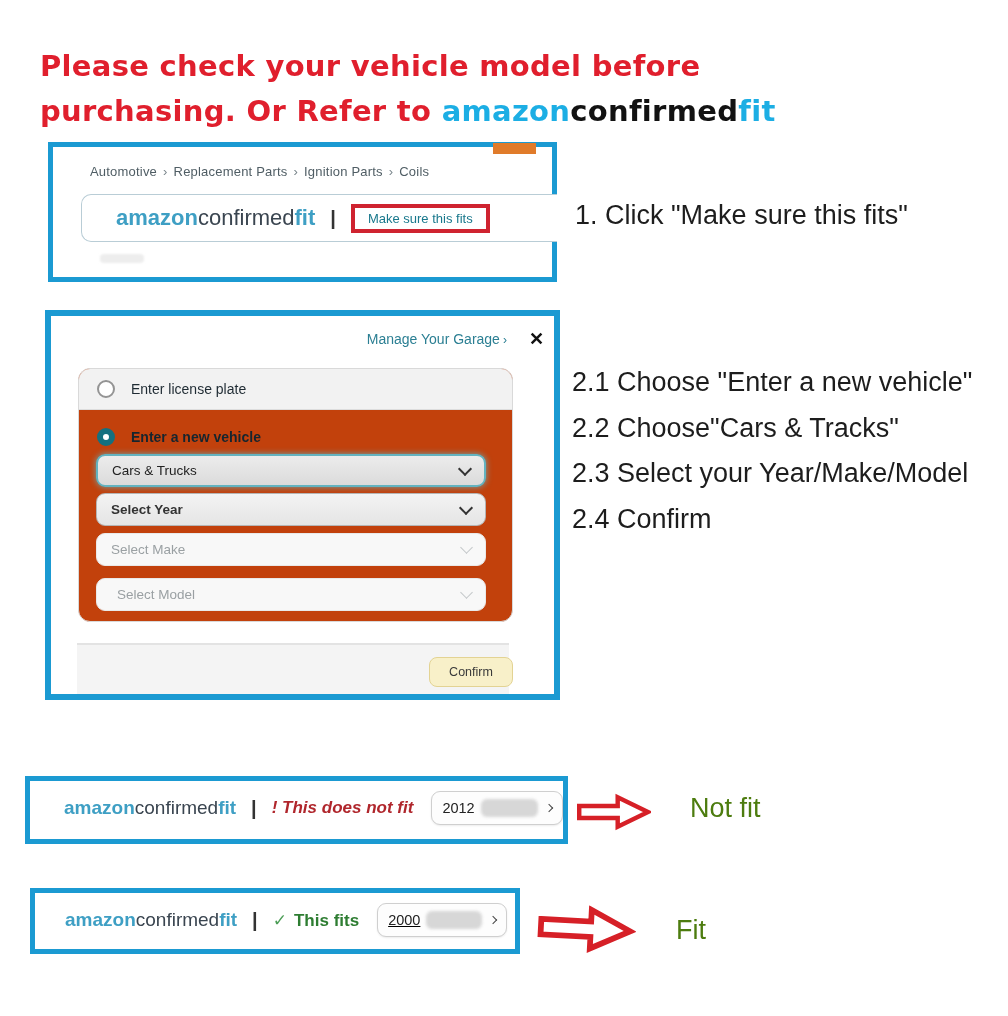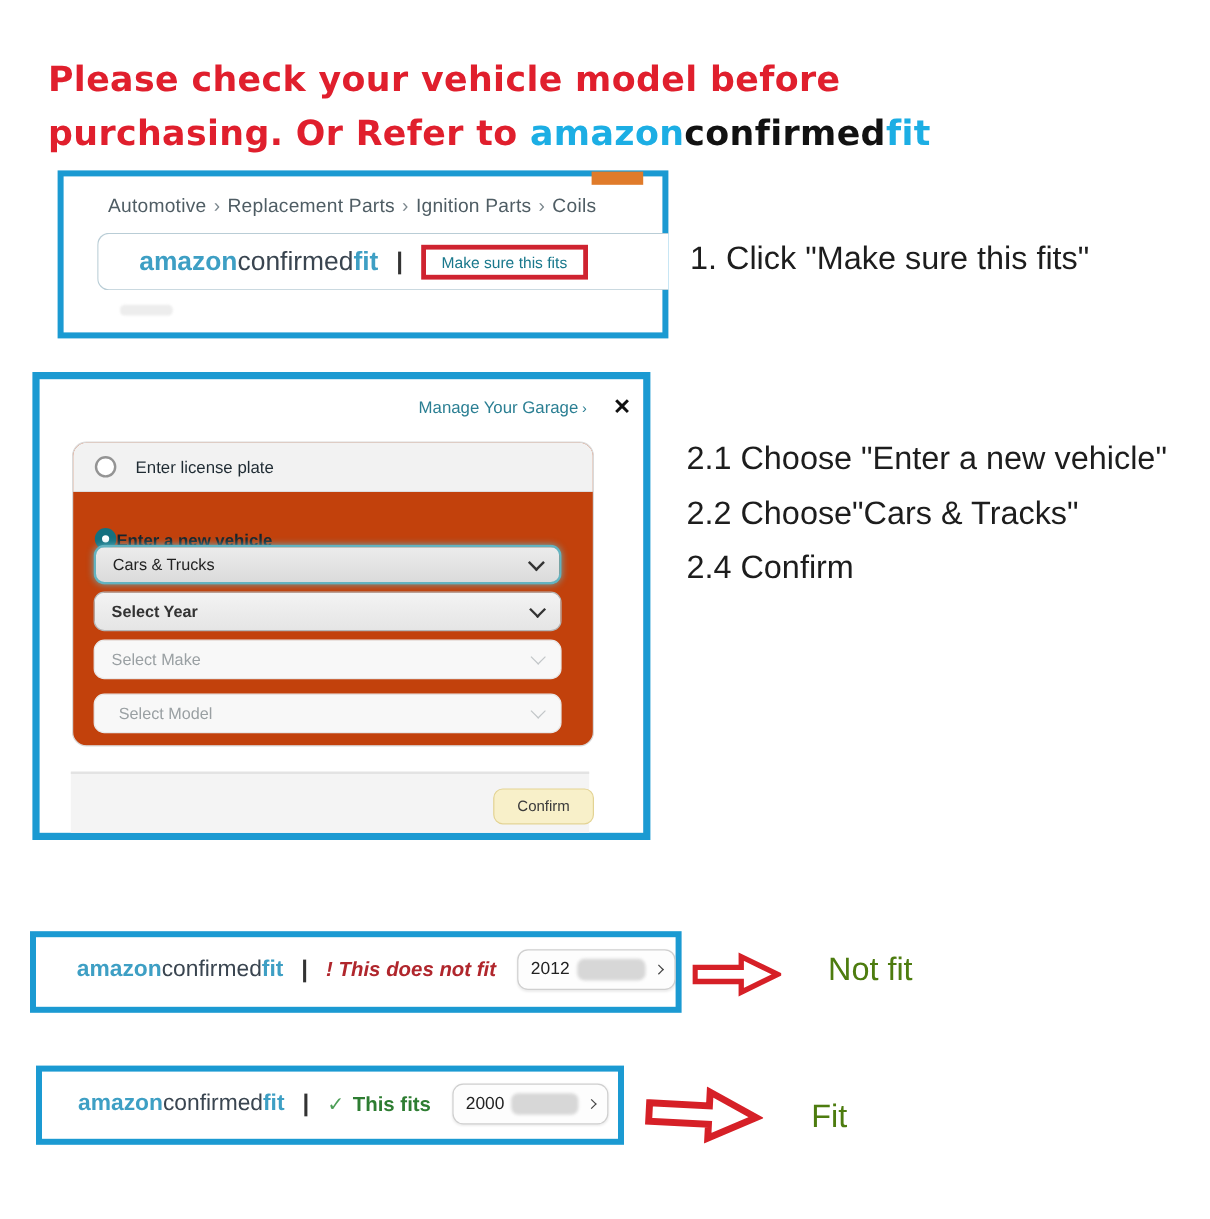--- a/index.html
+++ b/index.html
@@ -10,21 +10,21 @@
   .heading{position:absolute;left:40px;top:44px;font-family:"DejaVu Sans",sans-serif;
     font-weight:bold;font-size:29px;line-height:45px;color:#e01f2d;letter-spacing:.3px;}
   .heading .b-blue{color:#1caee4;}
   .heading .b-black{color:#121212;}
 
   
   .panel{position:absolute;border:5px solid #1b9ad2;background:#fff;box-sizing:border-box;}
 
   
   .orange-tab{position:absolute;left:493px;top:143px;width:43px;height:11px;background:#e07b2a;z-index:5;}
-  .breadcrumb{position:absolute;left:37px;top:17px;font-size:16px;color:#4f5d64;letter-spacing:.2px;}
+  .breadcrumb{position:absolute;left:37px;top:17px;font-size:13px;color:#4f5d64;letter-spacing:.2px;}
   .breadcrumb .bc-sep{margin:0 6px;color:#7a868c;}
   .fitbar{position:absolute;left:28px;top:47px;right:-5px;height:48px;border:1px solid #b9cdd6;
     border-right:none;border-radius:10px 0 0 10px;display:flex;align-items:center;padding-left:34px;
     box-sizing:border-box;background:#fff;}
   .logo{white-space:nowrap;}
   .logo .l-blue{color:#3e9fc4;font-weight:bold;}
   .logo .l-dark{color:#3a4550;font-weight:normal;}
   .logo-lg{font-size:22px;}
   .logo-md{font-size:19px;}
   .vsep{color:#333;font-size:20px;margin:0 15px;font-weight:bold;}
@@ -38,21 +38,21 @@
 
   
   .garage-top{position:absolute;top:14px;right:10px;display:flex;align-items:center;gap:22px;}
   .manage-link{color:#2b7f93;font-size:14px;white-space:nowrap;}
   .manage-link .m-chev{font-size:12px;margin-left:3px;}
   .close-x{color:#111;font-size:18px;font-weight:bold;line-height:18px;}
   .g-card{position:absolute;left:27px;top:52px;width:435px;height:254px;border:1px solid #d9d9d9;
     border-radius:12px;box-sizing:border-box;background:#c2410c;}
   .g-header{height:41px;background:#f2f2f2;border-bottom:1px solid #ddd;border-radius:11px 11px 0 0;
     display:flex;align-items:center;gap:16px;padding-left:18px;box-sizing:border-box;}
-  .g-row{display:flex;align-items:flex-end;padding-left:18px;height:42px;margin-top:6px;}
+  .g-row{display:flex;align-items:center;gap:16px;padding-left:18px;height:42px;margin-top:6px;}
   .radio{width:18px;height:18px;border-radius:50%;box-sizing:border-box;background:#fff;flex:none;}
   .radio.off{border:2px solid #949494;}
   .radio.on{border:6px solid #14707f;}
   .g-label{font-size:14px;color:#1f2b33;}
   .g-label.bold{font-weight:bold;color:#16252e;}
   .sel{position:absolute;left:17px;width:390px;height:33px;box-sizing:border-box;display:flex;
     align-items:center;justify-content:space-between;padding:0 14px;font-size:13.5px;border-radius:9px;}
   .sel.active{border:2px solid #63b3c0;box-shadow:0 0 6px rgba(95,185,200,.85);
     background:linear-gradient(#ececec,#dbdbdb);color:#222;}
   .sel.enabled{border:1px solid #b5b5b5;background:linear-gradient(#f3f3f3,#e5e5e5);color:#333;font-weight:bold;}
@@ -101,21 +101,21 @@
     <div class="fitbar">
       <span class="logo logo-lg"><span class="l-blue">amazon</span><span class="l-dark">confirmed</span><span class="l-blue">fit</span></span>
       <span class="vsep">|</span>
       <span class="redbox">Make sure this fits</span>
     </div>
     <div class="smudge"></div>
   </div>
 
   <div class="instr" style="left:575px;top:200px;">1. Click "Make sure this fits"</div>
 
-  <div class="panel" style="left:27px;top:310px;width:515px;height:390px;border-width:6px;">
+  <div class="panel" style="left:45px;top:310px;width:515px;height:390px;border-width:6px;">
     <div class="garage-top">
       <span class="manage-link"><span>Manage Your Garage</span><span class="m-chev">›</span></span>
       <span class="close-x">✕</span>
     </div>
 
     <div class="g-card">
       <div class="g-header">
         <span class="radio off"></span>
         <span class="g-label">Enter license plate</span>
       </div>
@@ -142,20 +142,21 @@
       </div>
     </div>
 
     <div class="g-footer"></div>
     <div class="confirm-btn">Confirm</div>
   </div>
 
   <div class="instr instr2" style="left:572px;top:360px;">
     <div>2.1 Choose "Enter a new vehicle"</div>
     <div>2.2 Choose"Cars &amp; Tracks"</div>
+    <div>2.3 Select your Year/Make/Model</div>
     <div>2.4 Confirm</div>
   </div>
 
   <div class="panel" style="left:25px;top:776px;width:543px;height:68px;">
     <div class="strip-row" style="top:10px;padding-left:34px;">
       <span class="logo logo-md"><span class="l-blue">amazon</span><span class="l-dark">confirmed</span><span class="l-blue">fit</span></span>
       <span class="vsep">|</span>
       <span class="status-notfit">! This does not fit</span>
       <span class="year-pill" style="width:142px;">
         <span class="yr">2012</span>
@@ -167,21 +168,21 @@
   <svg class="arrow-svg" style="left:577px;top:791px;" width="74" height="42" viewBox="0 0 100 50">
     <polygon points="3,17 55,17 55,5 96,25 55,45 55,33 3,33" fill="#ffffff" stroke="#d62027" stroke-width="6" stroke-linejoin="miter"></polygon>
   </svg>
   <div class="arrow-label" style="left:690px;top:793px;">Not fit</div>
 
   <div class="panel" style="left:30px;top:888px;width:490px;height:66px;">
     <div class="strip-row" style="top:10px;padding-left:30px;">
       <span class="logo logo-md"><span class="l-blue">amazon</span><span class="l-dark">confirmed</span><span class="l-blue">fit</span></span>
       <span class="vsep">|</span>
       <span class="status-fit"><span class="check">✓</span><span>This fits</span></span>
-      <span class="year-pill" style="width:130px;">
+      <span class="year-pill" style="width:130px;text-decoration:underline;">
         <span class="yr">2000</span>
         <span class="blob" style="flex:1;"></span>
         <span class="pill-chev"></span>
       </span>
     </div>
   </div>
   <svg class="arrow-svg" style="left:536px;top:905px;transform:rotate(3deg);" width="100" height="48" viewBox="0 0 100 50">
     <polygon points="3,17 55,17 55,5 96,25 55,45 55,33 3,33" fill="#ffffff" stroke="#d62027" stroke-width="6" stroke-linejoin="miter"></polygon>
   </svg>
   <div class="arrow-label" style="left:676px;top:915px;">Fit</div>

